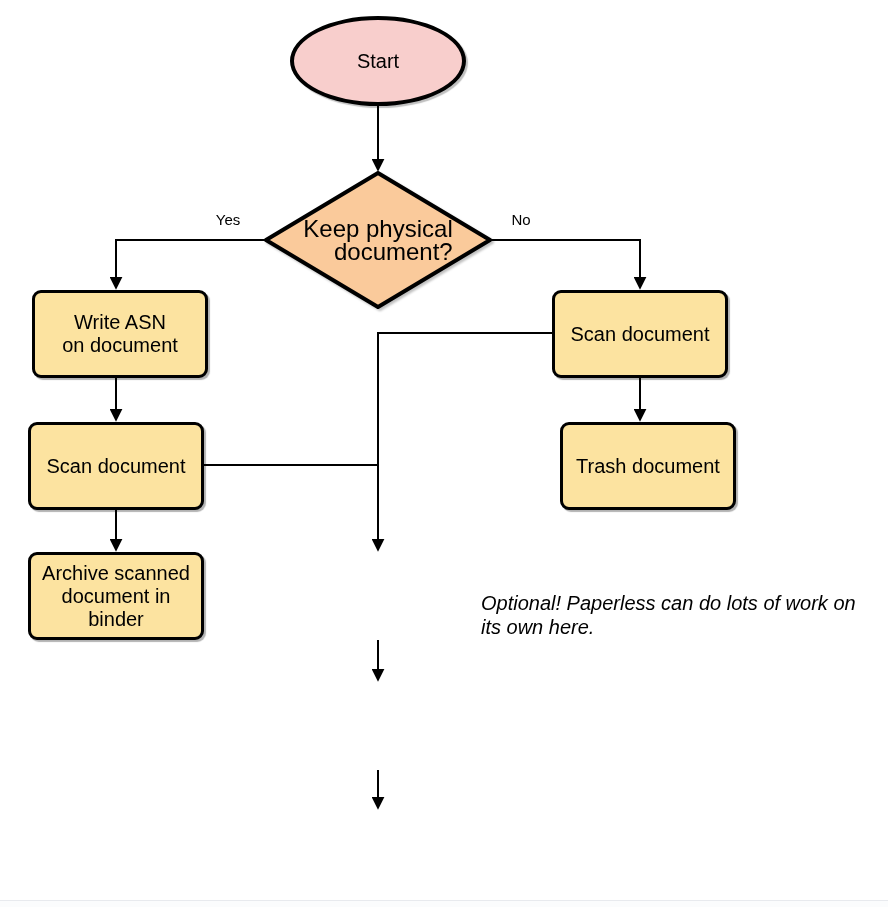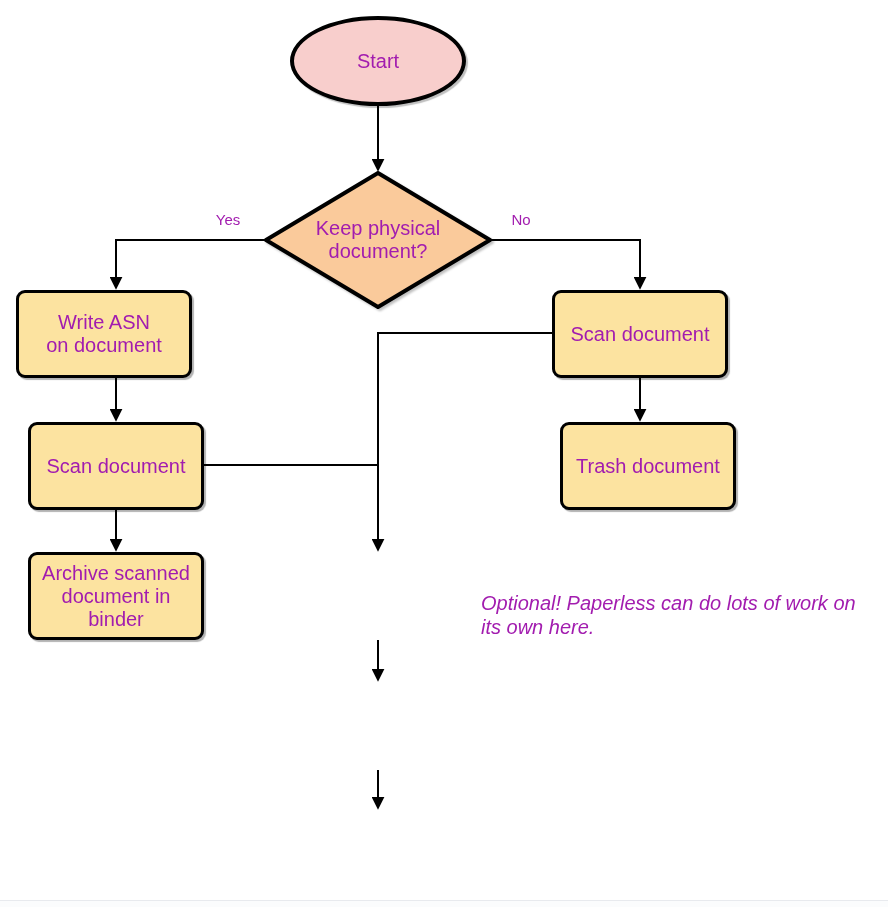--- a/index.html
+++ b/index.html
@@ -6,21 +6,21 @@
     margin: 0;
     padding: 0;
     background: #ffffff;
   }
   .canvas {
     position: relative;
     width: 888px;
     height: 907px;
     background: #ffffff;
     font-family: "Liberation Sans", "DejaVu Sans", sans-serif;
-    color: #a21caf;
+    color: #000000;
     overflow: hidden;
   }
   .edge-layer {
     position: absolute;
     left: 0;
     top: 0;
     width: 888px;
     height: 907px;
   }
   .edge {
@@ -62,22 +62,22 @@
   }
   .diamond-label {
     position: absolute;
     left: 266px;
     top: 173px;
     width: 224px;
     height: 134px;
     display: flex;
     align-items: center;
     justify-content: center;
-    text-align: center;
-    font-size: 20px;
+    text-align: right;
+    font-size: 24px;
     line-height: 23px;
     white-space: pre-line;
   }
   .edge-label {
     position: absolute;
     width: 44px;
     text-align: center;
     font-size: 15px;
     line-height: 20px;
   }
@@ -140,21 +140,21 @@
 
   <div class="diamond-label">
     <span>Keep physical
 document?</span>
   </div>
 
   <div class="edge-label" style="left:206px; top:210px;">Yes</div>
 
   <div class="edge-label" style="left:499px; top:210px;">No</div>
 
-  <div class="node process" style="left:16px; top:290px;">
+  <div class="node process" style="left:32px; top:290px;">
     <span>Write ASN
 on document</span>
   </div>
 
   <div class="node process" style="left:552px; top:290px;">
     <span>Scan document</span>
   </div>
 
   <div class="node process" style="left:28px; top:422px;">
     <span>Scan document</span>

